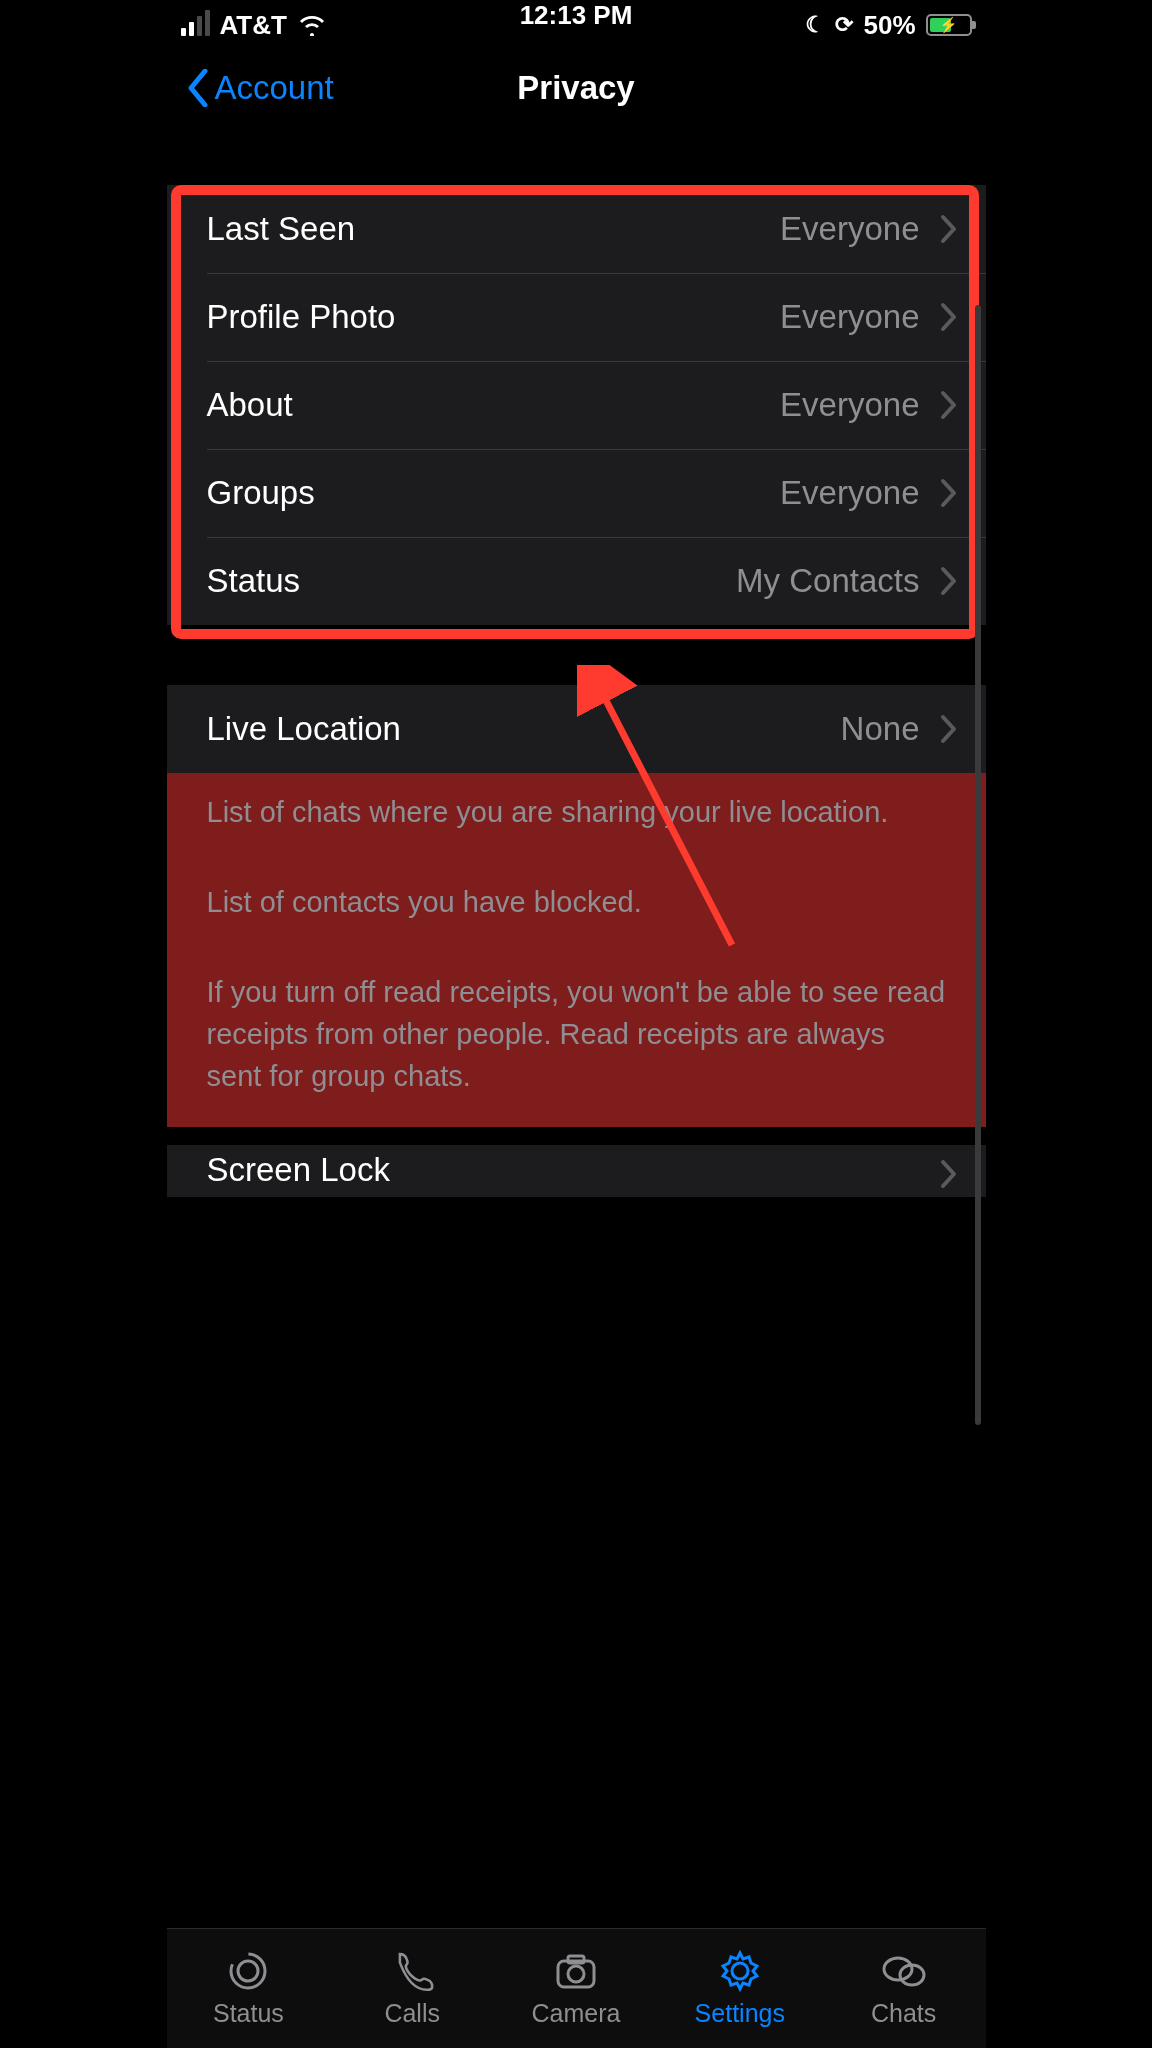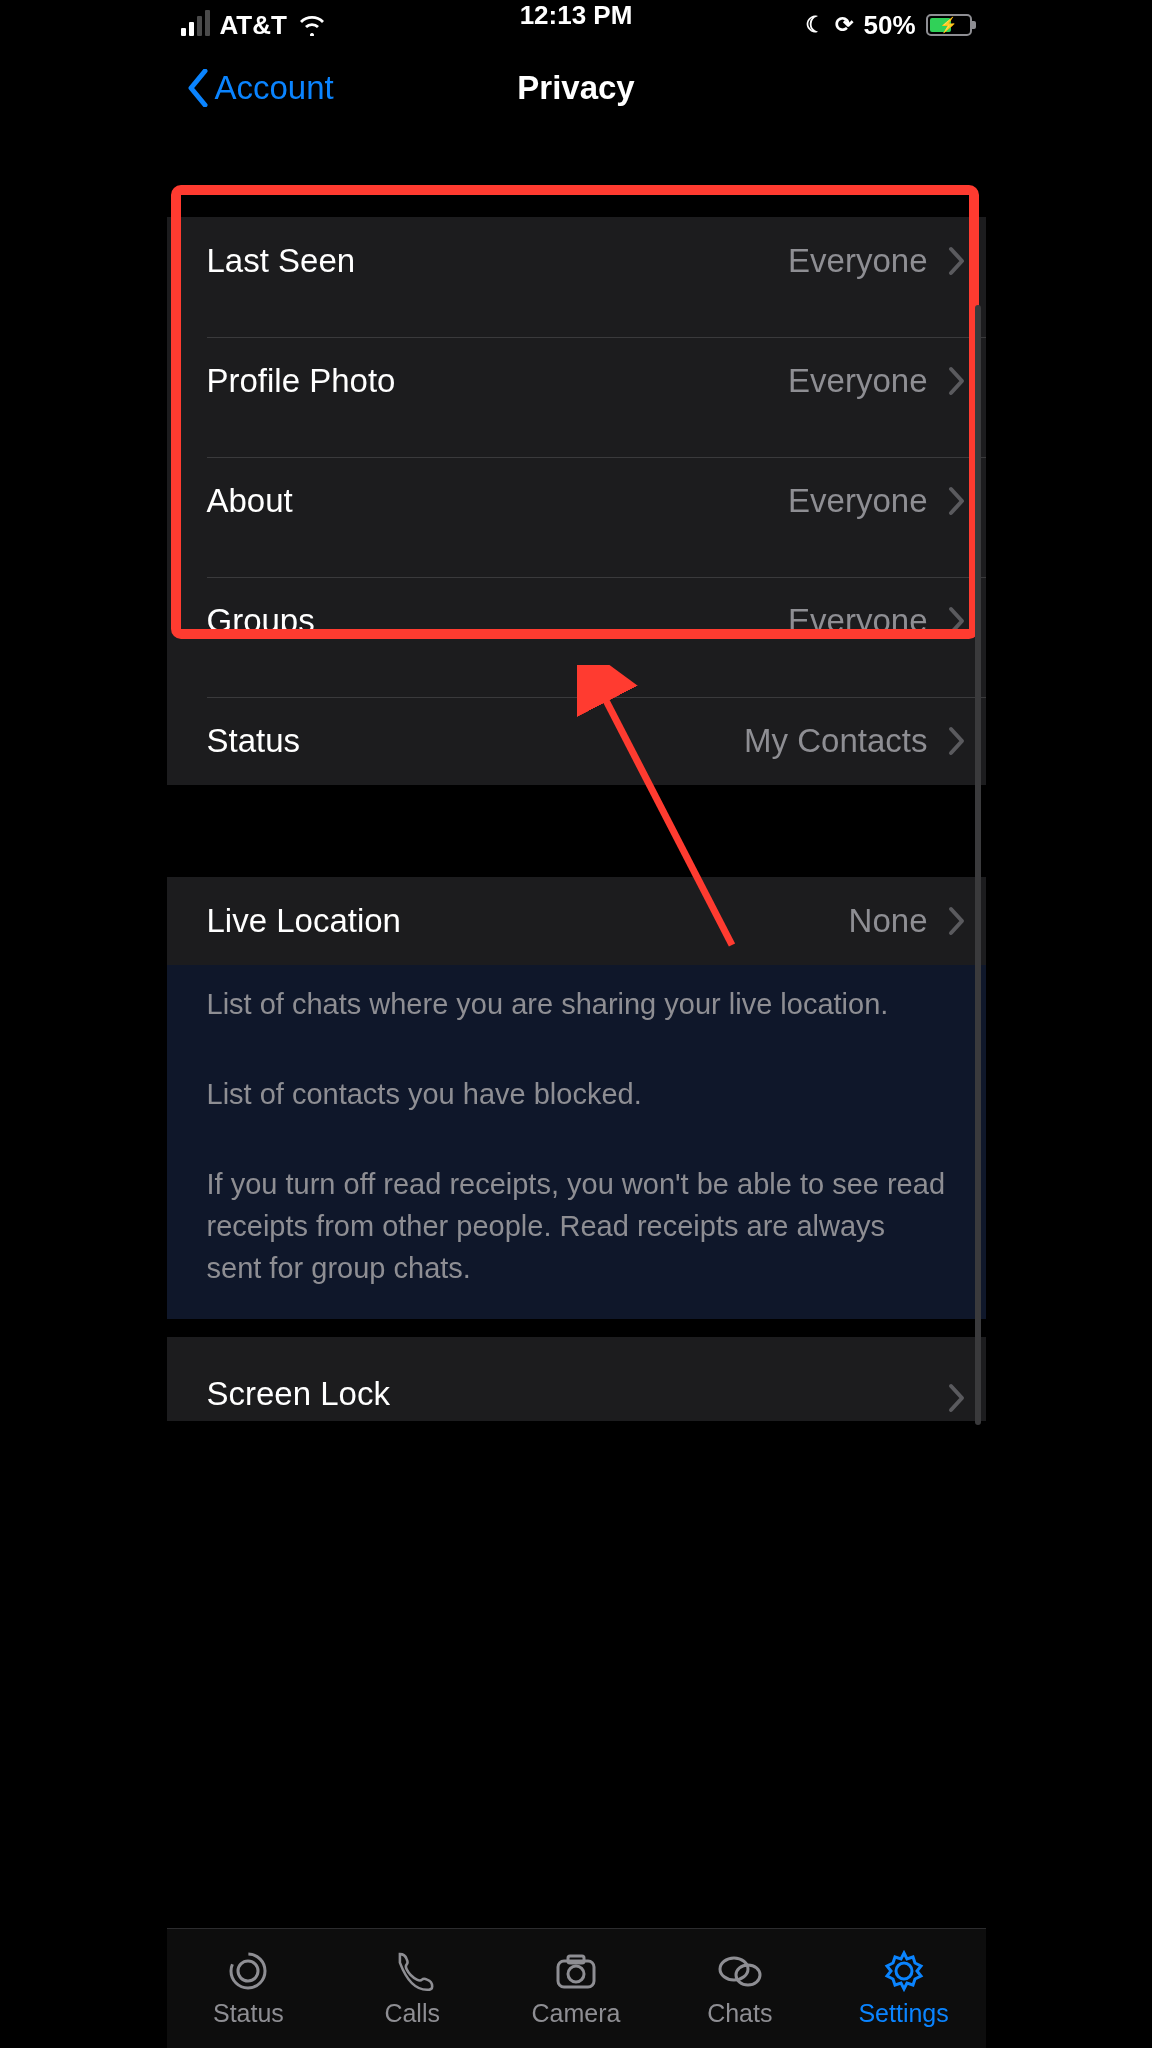--- a/index.html
+++ b/index.html
@@ -21,28 +21,28 @@
     .nav-back { display:flex; align-items:flex-end; color:#0a84ff; font-size:33px; gap:6px; }
     .nav-title { position:absolute; left:50%; transform:translateX(-50%); font-size:33px; font-weight:700; }
 
     
     .scrollbar { position:absolute; right:5px; top:180px; width:6px; height:1120px; background:#3a3a3c; border-radius:3px; }
 
     
     .content { flex:1; overflow:hidden; position:relative; }
     .section-gap { height:60px; }
     .group { background:#1c1c1e; border:0; }
-    .row { display:flex; align-items:center; height:88px; padding:0 20px 0 40px; position:relative; font-size:33px;margin-top:32px; }
+    .row { display:flex; align-items:center; height:88px; padding:0 28px 0 40px; position:relative; font-size:33px; }
     .row + .row::before { content:""; position:absolute; top:0; left:40px; right:0; height:1px; background:#3a3a3c; }
     .row .label { flex:1; color:#fff; }
     .row .value { color:#8e8e93; margin-right:20px; }
     .row .chev { color:#5a5a5e; }
     .row .toggle { width:100px; height:60px; background:#30d158; border-radius:30px; position:relative; }
     .row .toggle::after { content:""; position:absolute; top:5px; right:6px; width:50px; height:50px; background:#fff; border-radius:50%; }
-    .footer-note { color:#8e8e93; font-size:29px; padding:18px 40px 30px 40px; line-height:1.45; background:#0f172a; }
+    .footer-note { color:#8e8e93; font-size:29px; padding:18px 40px 30px 40px; line-height:1.45; background:#7f1d1d; }
 
     
     .highlight { position:absolute; border:10px solid #ff3b30; border-radius:10px; pointer-events:none; }
     .arrow { position:absolute; pointer-events:none; }
 
     
     .tabbar { height:120px; display:flex; border-top:1px solid #2c2c2e; background:#0d0d0d; }
     .tab { flex:1; display:flex; flex-direction:column; align-items:center; justify-content:center; gap:6px; color:#8e8e93; font-size:25px; }
     .tab.active { color:#0a84ff; }
     .tab svg { width:48px; height:44px; } 
@@ -212,29 +212,29 @@
         <span>Calls</span>
       </div>
       <div class="tab">
         <svg viewBox="0 0 48 44">
           <rect x="6" y="12" width="36" height="26" rx="6" fill="none" stroke="currentColor" stroke-width="3"></rect>
           <circle cx="24" cy="25" r="8" fill="none" stroke="currentColor" stroke-width="3"></circle>
           <rect x="16" y="7" width="16" height="7" rx="2" fill="none" stroke="currentColor" stroke-width="3"></rect>
         </svg>
         <span>Camera</span>
       </div>
+      <div class="tab active">
+        <svg viewBox="0 0 48 44">
+          <circle cx="24" cy="22" r="8" fill="none" stroke="currentColor" stroke-width="3"></circle>
+          <path d="M24 4 l3 6 l6 -2 l2 6 l6 3 l-4 5 l4 5 l-6 3 l-2 6 l-6 -2 l-3 6 l-3 -6 l-6 2 l-2 -6 l-6 -3 l4 -5 l-4 -5 l6 -3 l2 -6 l6 2 z" fill="none" stroke="currentColor" stroke-width="3"></path>
+        </svg>
+        <span>Settings</span>
+      </div>
       <div class="tab">
         <svg viewBox="0 0 48 44">
           <ellipse cx="18" cy="20" rx="14" ry="11" fill="none" stroke="currentColor" stroke-width="3"></ellipse>
           <ellipse cx="32" cy="26" rx="12" ry="10" fill="none" stroke="currentColor" stroke-width="3"></ellipse>
         </svg>
         <span>Chats</span>
       </div>
-      <div class="tab active">
-        <svg viewBox="0 0 48 44">
-          <circle cx="24" cy="22" r="8" fill="none" stroke="currentColor" stroke-width="3"></circle>
-          <path d="M24 4 l3 6 l6 -2 l2 6 l6 3 l-4 5 l4 5 l-6 3 l-2 6 l-6 -2 l-3 6 l-3 -6 l-6 2 l-2 -6 l-6 -3 l4 -5 l-4 -5 l6 -3 l2 -6 l6 2 z" fill="none" stroke="currentColor" stroke-width="3"></path>
-        </svg>
-        <span>Settings</span>
-      </div>
     </div>
 
 </div>
 
 </body></html>

